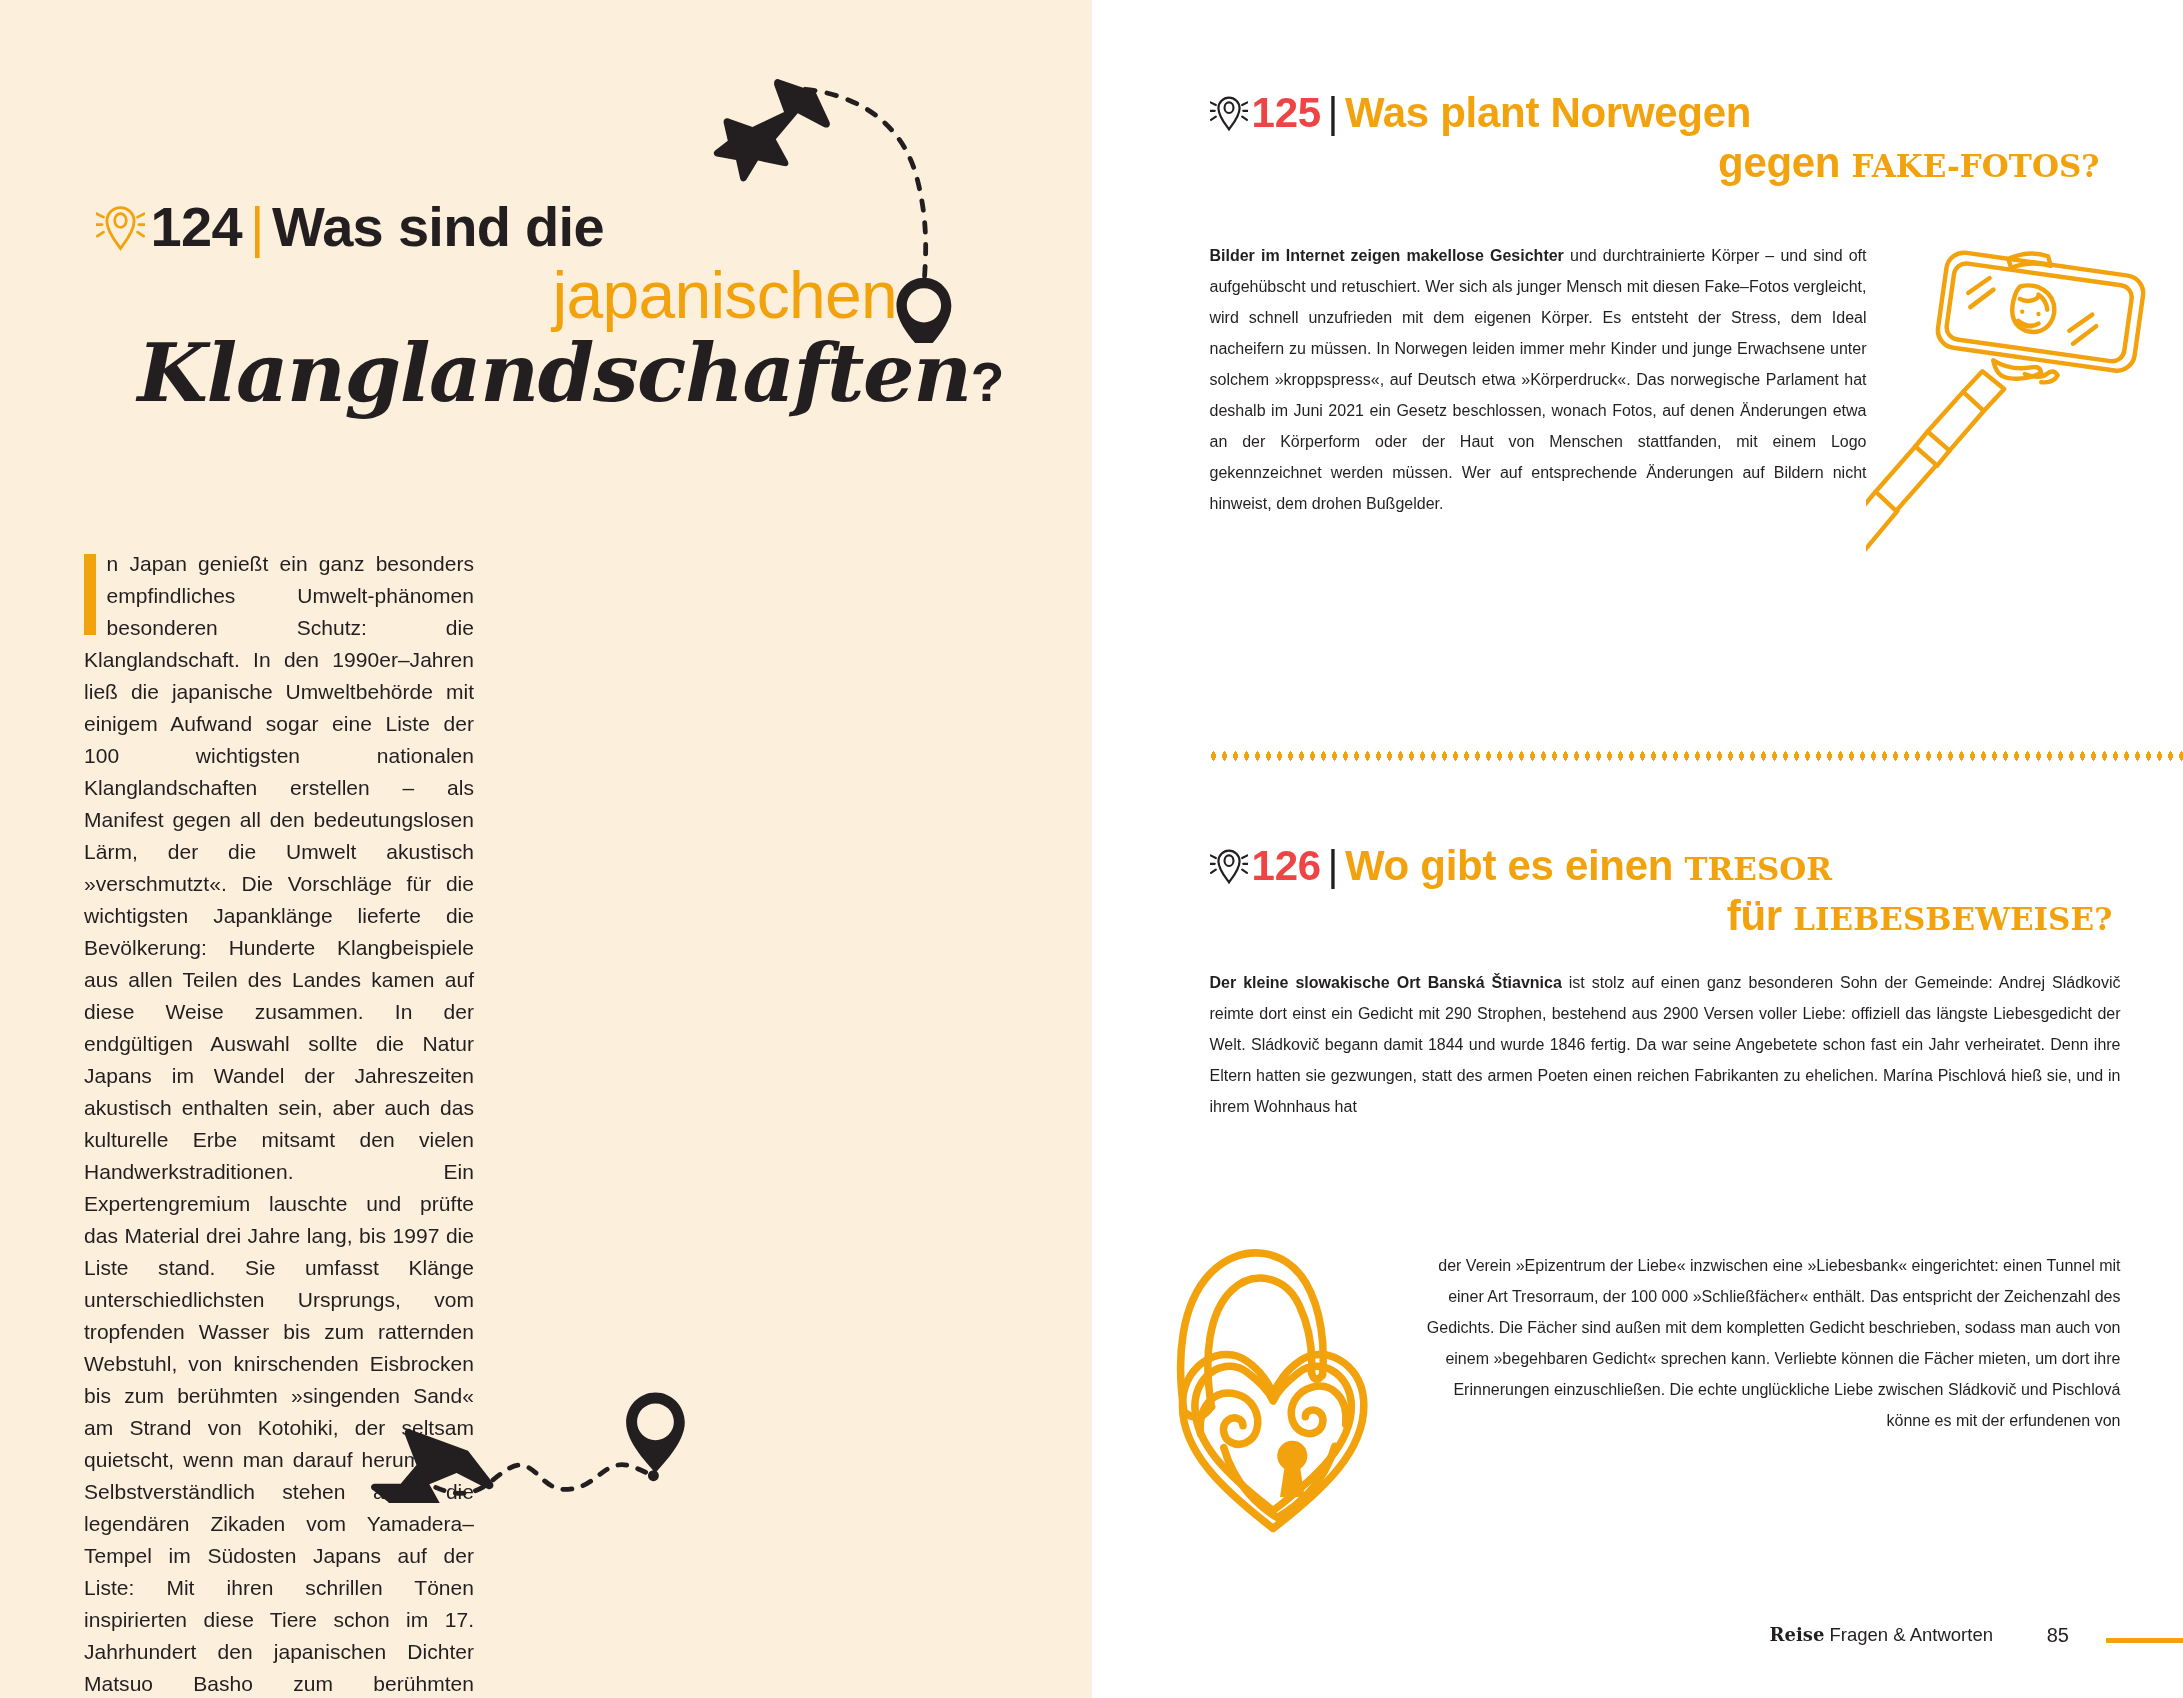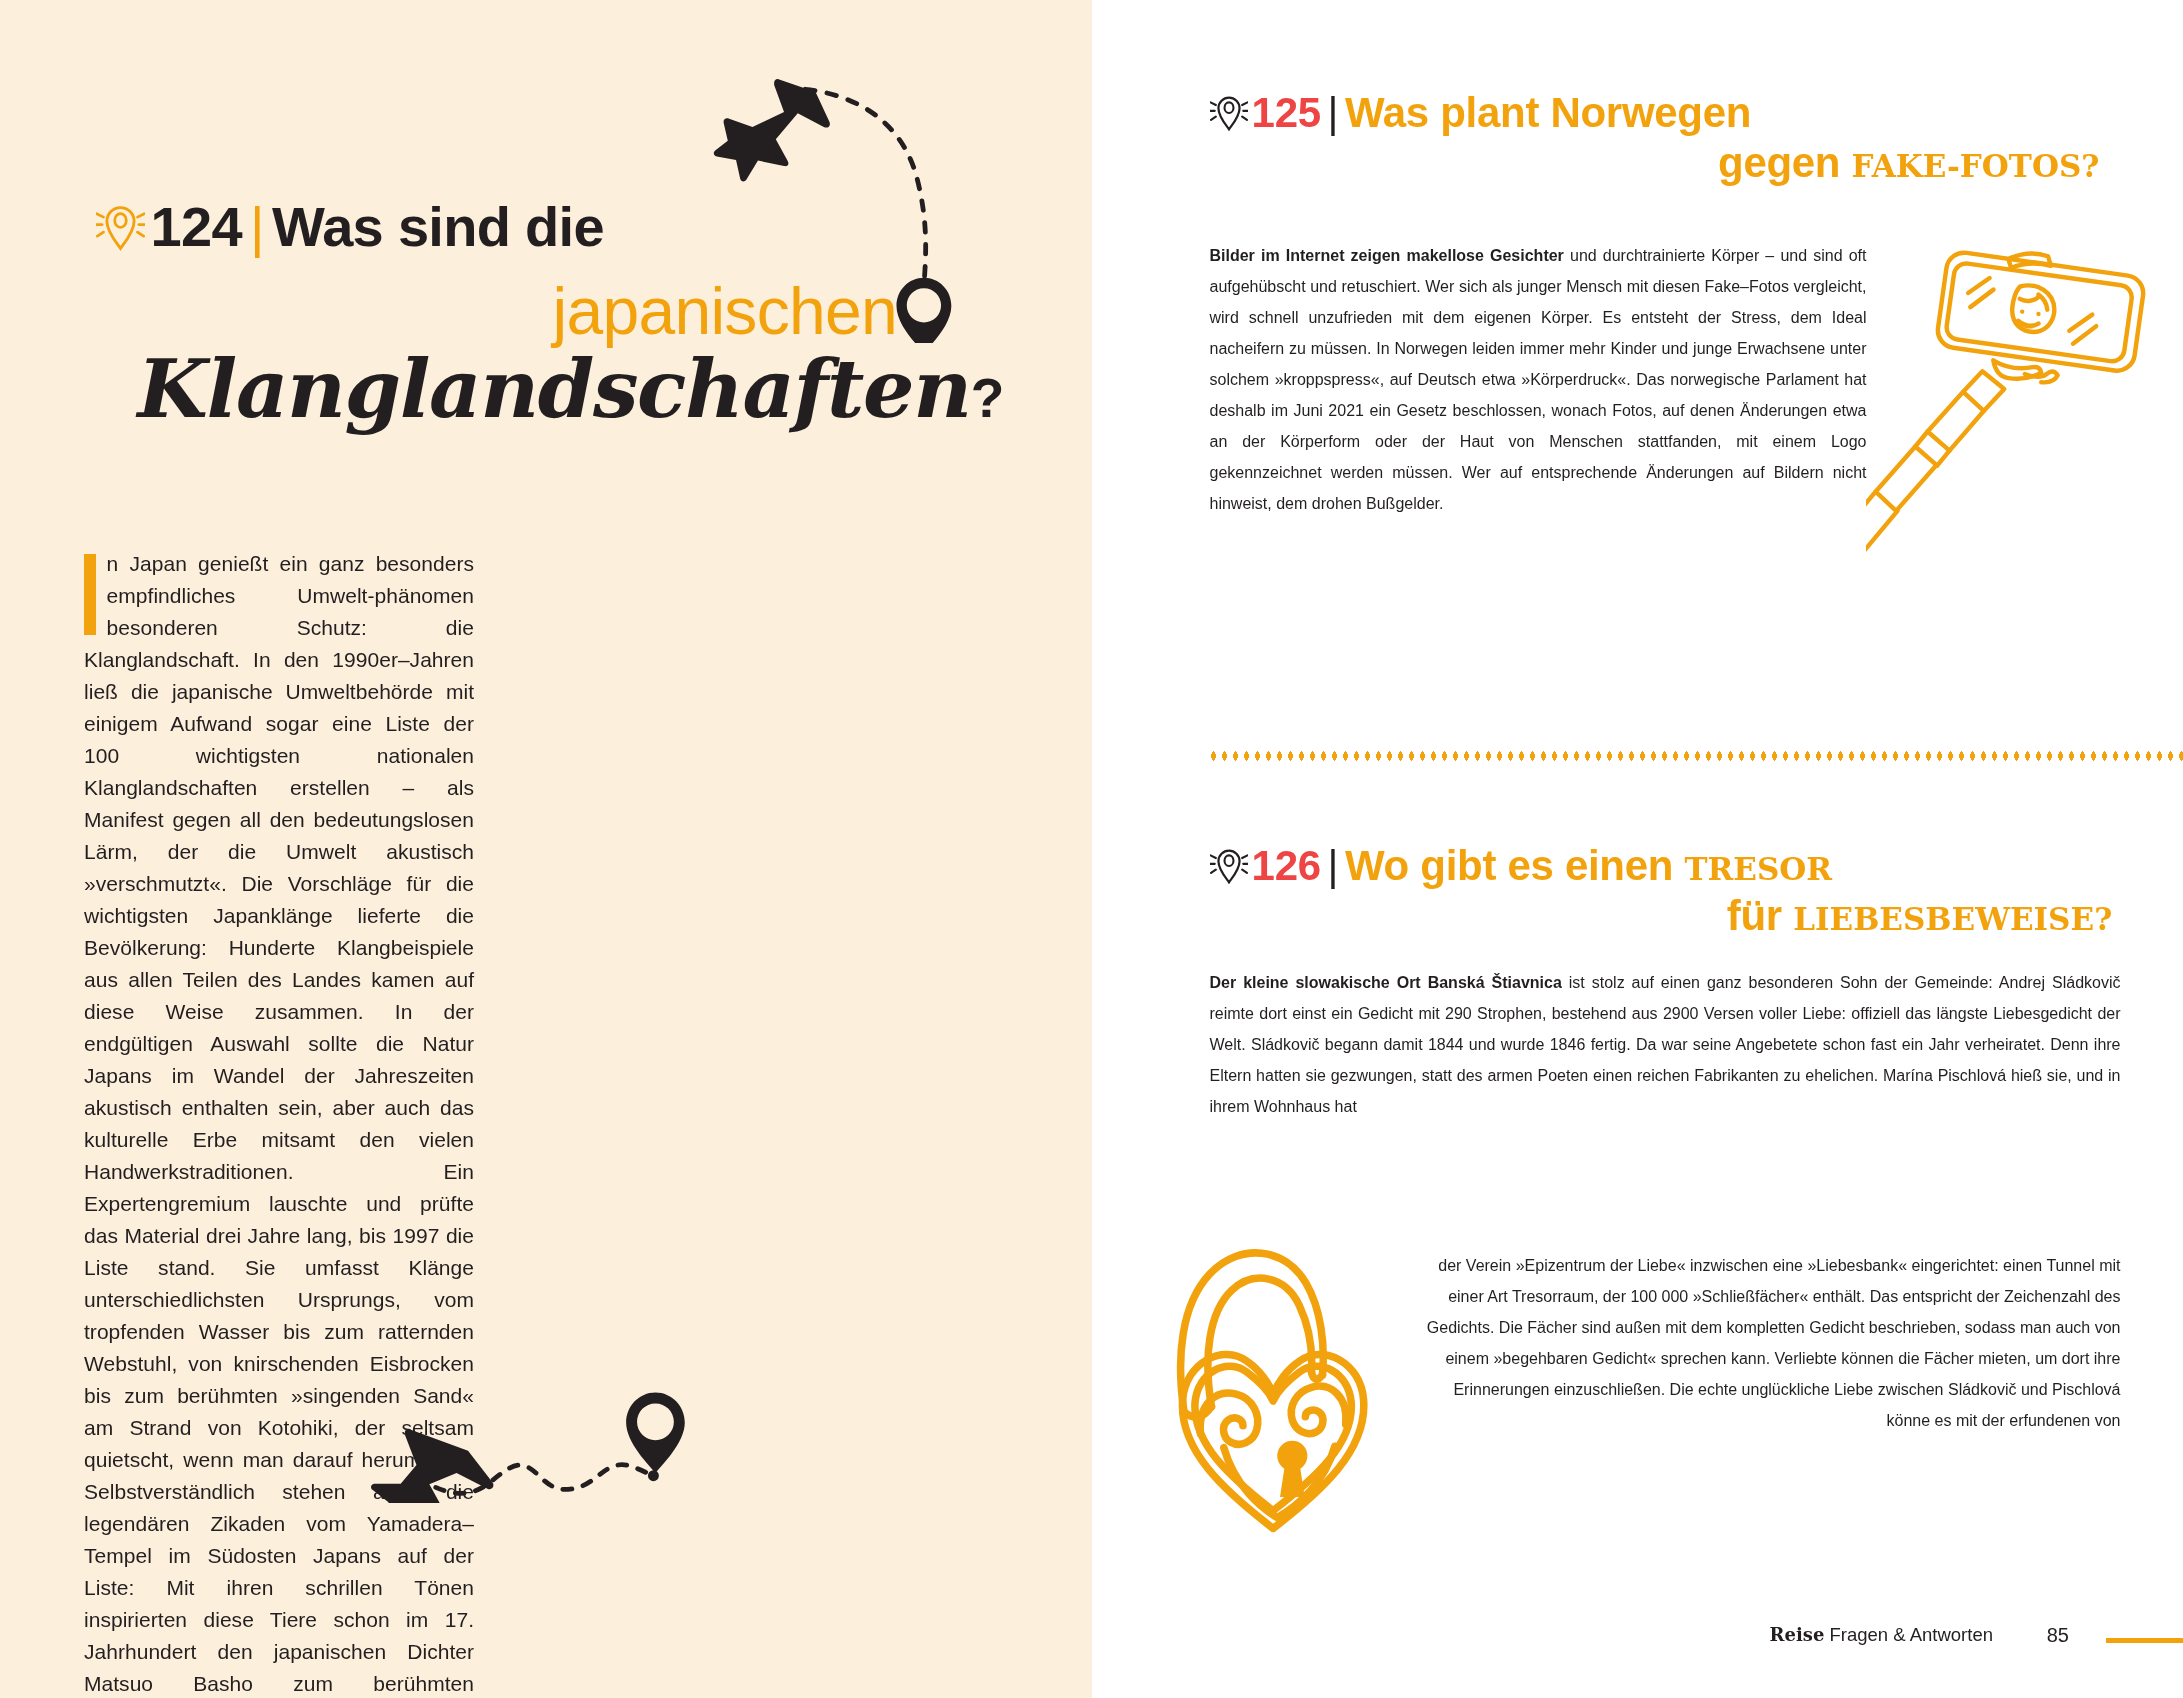--- a/index.html
+++ b/index.html
@@ -171,21 +171,21 @@
           <g stroke="#f2a20c" stroke-width="4" stroke-linecap="round">
             <line x1="11" y1="22" x2="1" y2="17"></line>
             <line x1="9" y1="33" x2="0" y2="33"></line>
             <line x1="11" y1="44" x2="2" y2="50"></line>
             <line x1="61" y1="22" x2="71" y2="17"></line>
             <line x1="63" y1="33" x2="72" y2="33"></line>
             <line x1="61" y1="44" x2="70" y2="50"></line>
           </g>
         </svg><span class="num">124</span><span class="sep">|</span><span>Was sind die</span>
       </div>
-      <div class="h-japanisch" style="margin-top:17px;padding-right:110px;">japanischen</div>
+      <div class="h-japanisch" style="margin-top:1px;padding-right:110px;">japanischen</div>
       <div class="h-script" style="margin-top:1.4px;padding-right:4.1px;"><span>Klanglandschaften</span><span class="qm">?</span></div>
     </div>
 
     <div class="body-left">
       <span class="dropbar"></span><span>n Japan genießt ein ganz besonders empfindliches Umwelt‐phänomen besonderen Schutz: die Klanglandschaft. In den 1990er–Jahren ließ die japanische Umweltbehörde mit einigem Aufwand sogar eine Liste der 100 wichtigsten nationalen Klanglandschaften erstellen – als Manifest gegen all den bedeutungslosen Lärm, der die Umwelt akustisch »verschmutzt«. Die Vorschläge für die wichtigsten Japanklänge lieferte die Bevölkerung: Hunderte Klangbeispiele aus allen Teilen des Landes kamen auf diese Weise zusammen. In der endgültigen Auswahl sollte die Natur Japans im Wandel der Jahreszeiten akustisch enthalten sein, aber auch das kulturelle Erbe mitsamt den vielen Handwerkstraditionen. Ein Expertengremium lauschte und prüfte das Material drei Jahre lang, bis 1997 die Liste stand. Sie umfasst Klänge unterschiedlichsten Ursprungs, vom tropfenden Wasser bis zum ratternden Webstuhl, von knirschenden Eisbrocken bis zum berühmten »singenden Sand« am Strand von Kotohiki, der seltsam quietscht, wenn man darauf herumhüpft. Selbstverständlich stehen auch die legendären Zikaden vom Yamadera–Tempel im Südosten Japans auf der Liste: Mit ihren schrillen Tönen inspirierten diese Tiere schon im 17. Jahrhundert den japanischen Dichter Matsuo Basho zum berühmten »Zikaden–Haiku«.</span>
     </div>
 
     <svg class="plane-bot" style="left:342px;top:1387px;" width="384" height="116" viewBox="0 0 560 170">
       <g fill="#231f20">
         <path d="M8 58 c-5 -4 -11 0 -9 7 l16 42 -22 26 -31 0 l0 0 -6 0 c-5 1 -6 6 -2 9 l22 17 -4 24 c-1 6 5 9 9 4 l24 -25 41 16 c6 2 10 -3 7 -8 l-20 -36 38 -16 43 22 c6 3 11 -3 7 -9 l-34 -44 z" transform="translate(92,2) scale(1.05)"></path>

